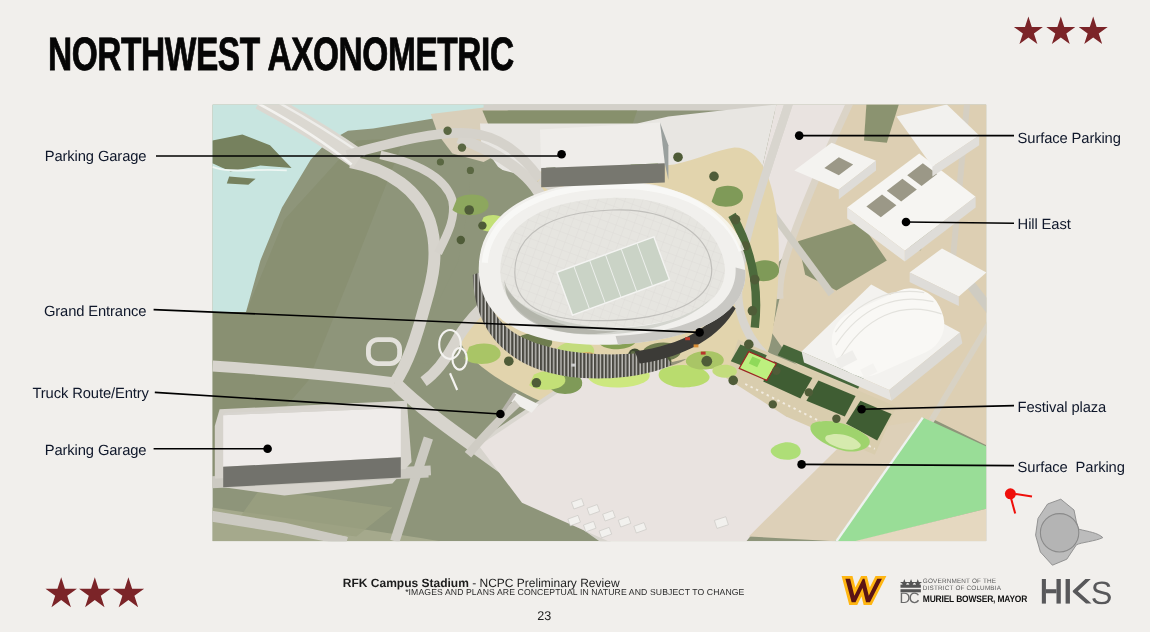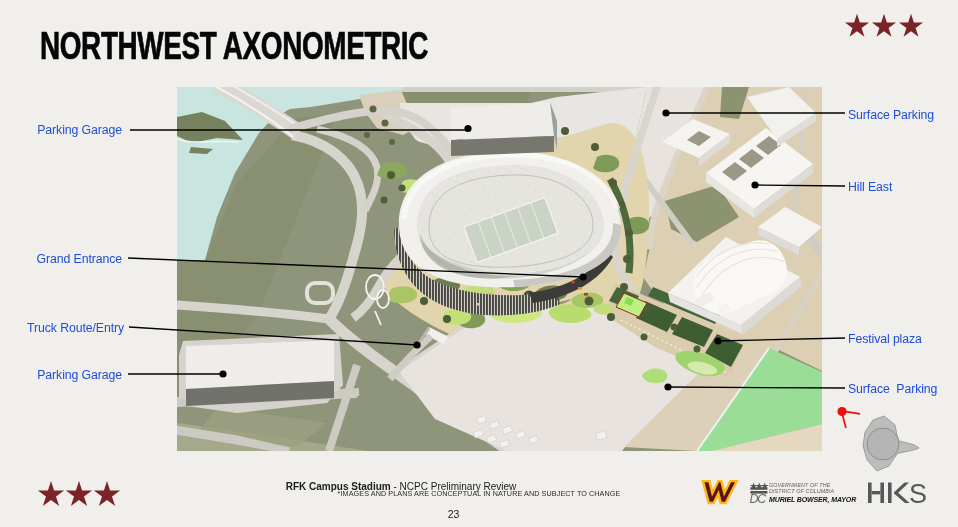--- a/index.html
+++ b/index.html
@@ -1,19 +1,19 @@
 <!DOCTYPE html>
 <html><head>
 <meta charset="utf-8">
 <style>
   html,body{margin:0;padding:0;}
   body{width:958px;height:527px;position:relative;background:#f1efec;overflow:hidden;
        font-family:"Liberation Sans",sans-serif;}
   .abs{position:absolute;}
-  .lbl{position:absolute;font-size:12.3px;color:#1d4ed8;white-space:nowrap;letter-spacing:-0.1px;}
+  .lbl{position:absolute;font-size:12.3px;color:#0f172a;white-space:nowrap;letter-spacing:-0.1px;}
   .lblr{text-align:right;}
 </style>
 </head>
 <body>
 
 <div class="abs" style="left:40px;top:24px;font-size:39px;font-weight:bold;color:#060606;-webkit-text-stroke:0.7px #060606;transform:scaleX(0.715);transform-origin:0 0;letter-spacing:-0.5px;">NORTHWEST AXONOMETRIC</div>
 
 <svg class="abs" style="left:840px;top:10px;" width="90" height="34" viewBox="0 0 90 34">
   <g fill="#7b2428">
     <path d="M17.00,3.80 19.85,12.58 29.08,12.58 21.61,18.00 24.46,26.77 17.00,21.35 9.54,26.77 12.39,18.00 4.92,12.58 14.15,12.58 Z"></path>
@@ -393,21 +393,21 @@
     <path d="M71.00,3.00 74.10,12.54 84.12,12.54 76.01,18.43 79.11,27.96 71.00,22.07 62.89,27.96 65.99,18.43 57.88,12.54 67.90,12.54 Z"></path>
   </g>
 </svg>
 
 <svg class="abs" style="left:699px;top:480px;" width="40" height="25" viewBox="0 0 40 25">
   <g transform="skewX(-7) translate(3,0)">
     <path d="M1,1 L9.5,23 H14.5 L18,13.5 21.5,23 H26.5 L35,1 H28.5 L24,13 19.5,1 H16.5 L12,13 7.5,1 Z" fill="#5a1414" stroke="#ffb612" stroke-width="2.4" stroke-linejoin="miter"></path>
   </g>
 </svg>
 
-<div class="abs" style="left:750px;top:481px;width:110px;height:24px;font-style:italic;">
+<div class="abs" style="left:750px;top:481px;width:110px;height:24px;">
   <svg class="abs" style="left:0;top:0;" width="110" height="24" viewBox="0 0 110 24">
     <g fill="#555">
       <path d="M1,1.5 l0.9,2.6 2.7,0 -2.2,1.6 0.85,2.6 -2.25,-1.6 -2.25,1.6 0.85,-2.6 -2.2,-1.6 2.7,0 z" transform="translate(2.6,0)"></path>
       <path d="M1,1.5 l0.9,2.6 2.7,0 -2.2,1.6 0.85,2.6 -2.25,-1.6 -2.25,1.6 0.85,-2.6 -2.2,-1.6 2.7,0 z" transform="translate(8.2,0)"></path>
       <path d="M1,1.5 l0.9,2.6 2.7,0 -2.2,1.6 0.85,2.6 -2.25,-1.6 -2.25,1.6 0.85,-2.6 -2.2,-1.6 2.7,0 z" transform="translate(13.8,0)"></path>
       <rect x="0.4" y="6.2" width="17" height="2.6"></rect>
       <rect x="0.4" y="10" width="17" height="2.6"></rect>
     </g>
     <text x="-0.5" y="21.5" font-size="12.5" fill="#6a6a6a" font-family="Liberation Sans,sans-serif" letter-spacing="-1.2">DC</text>
   </svg>

